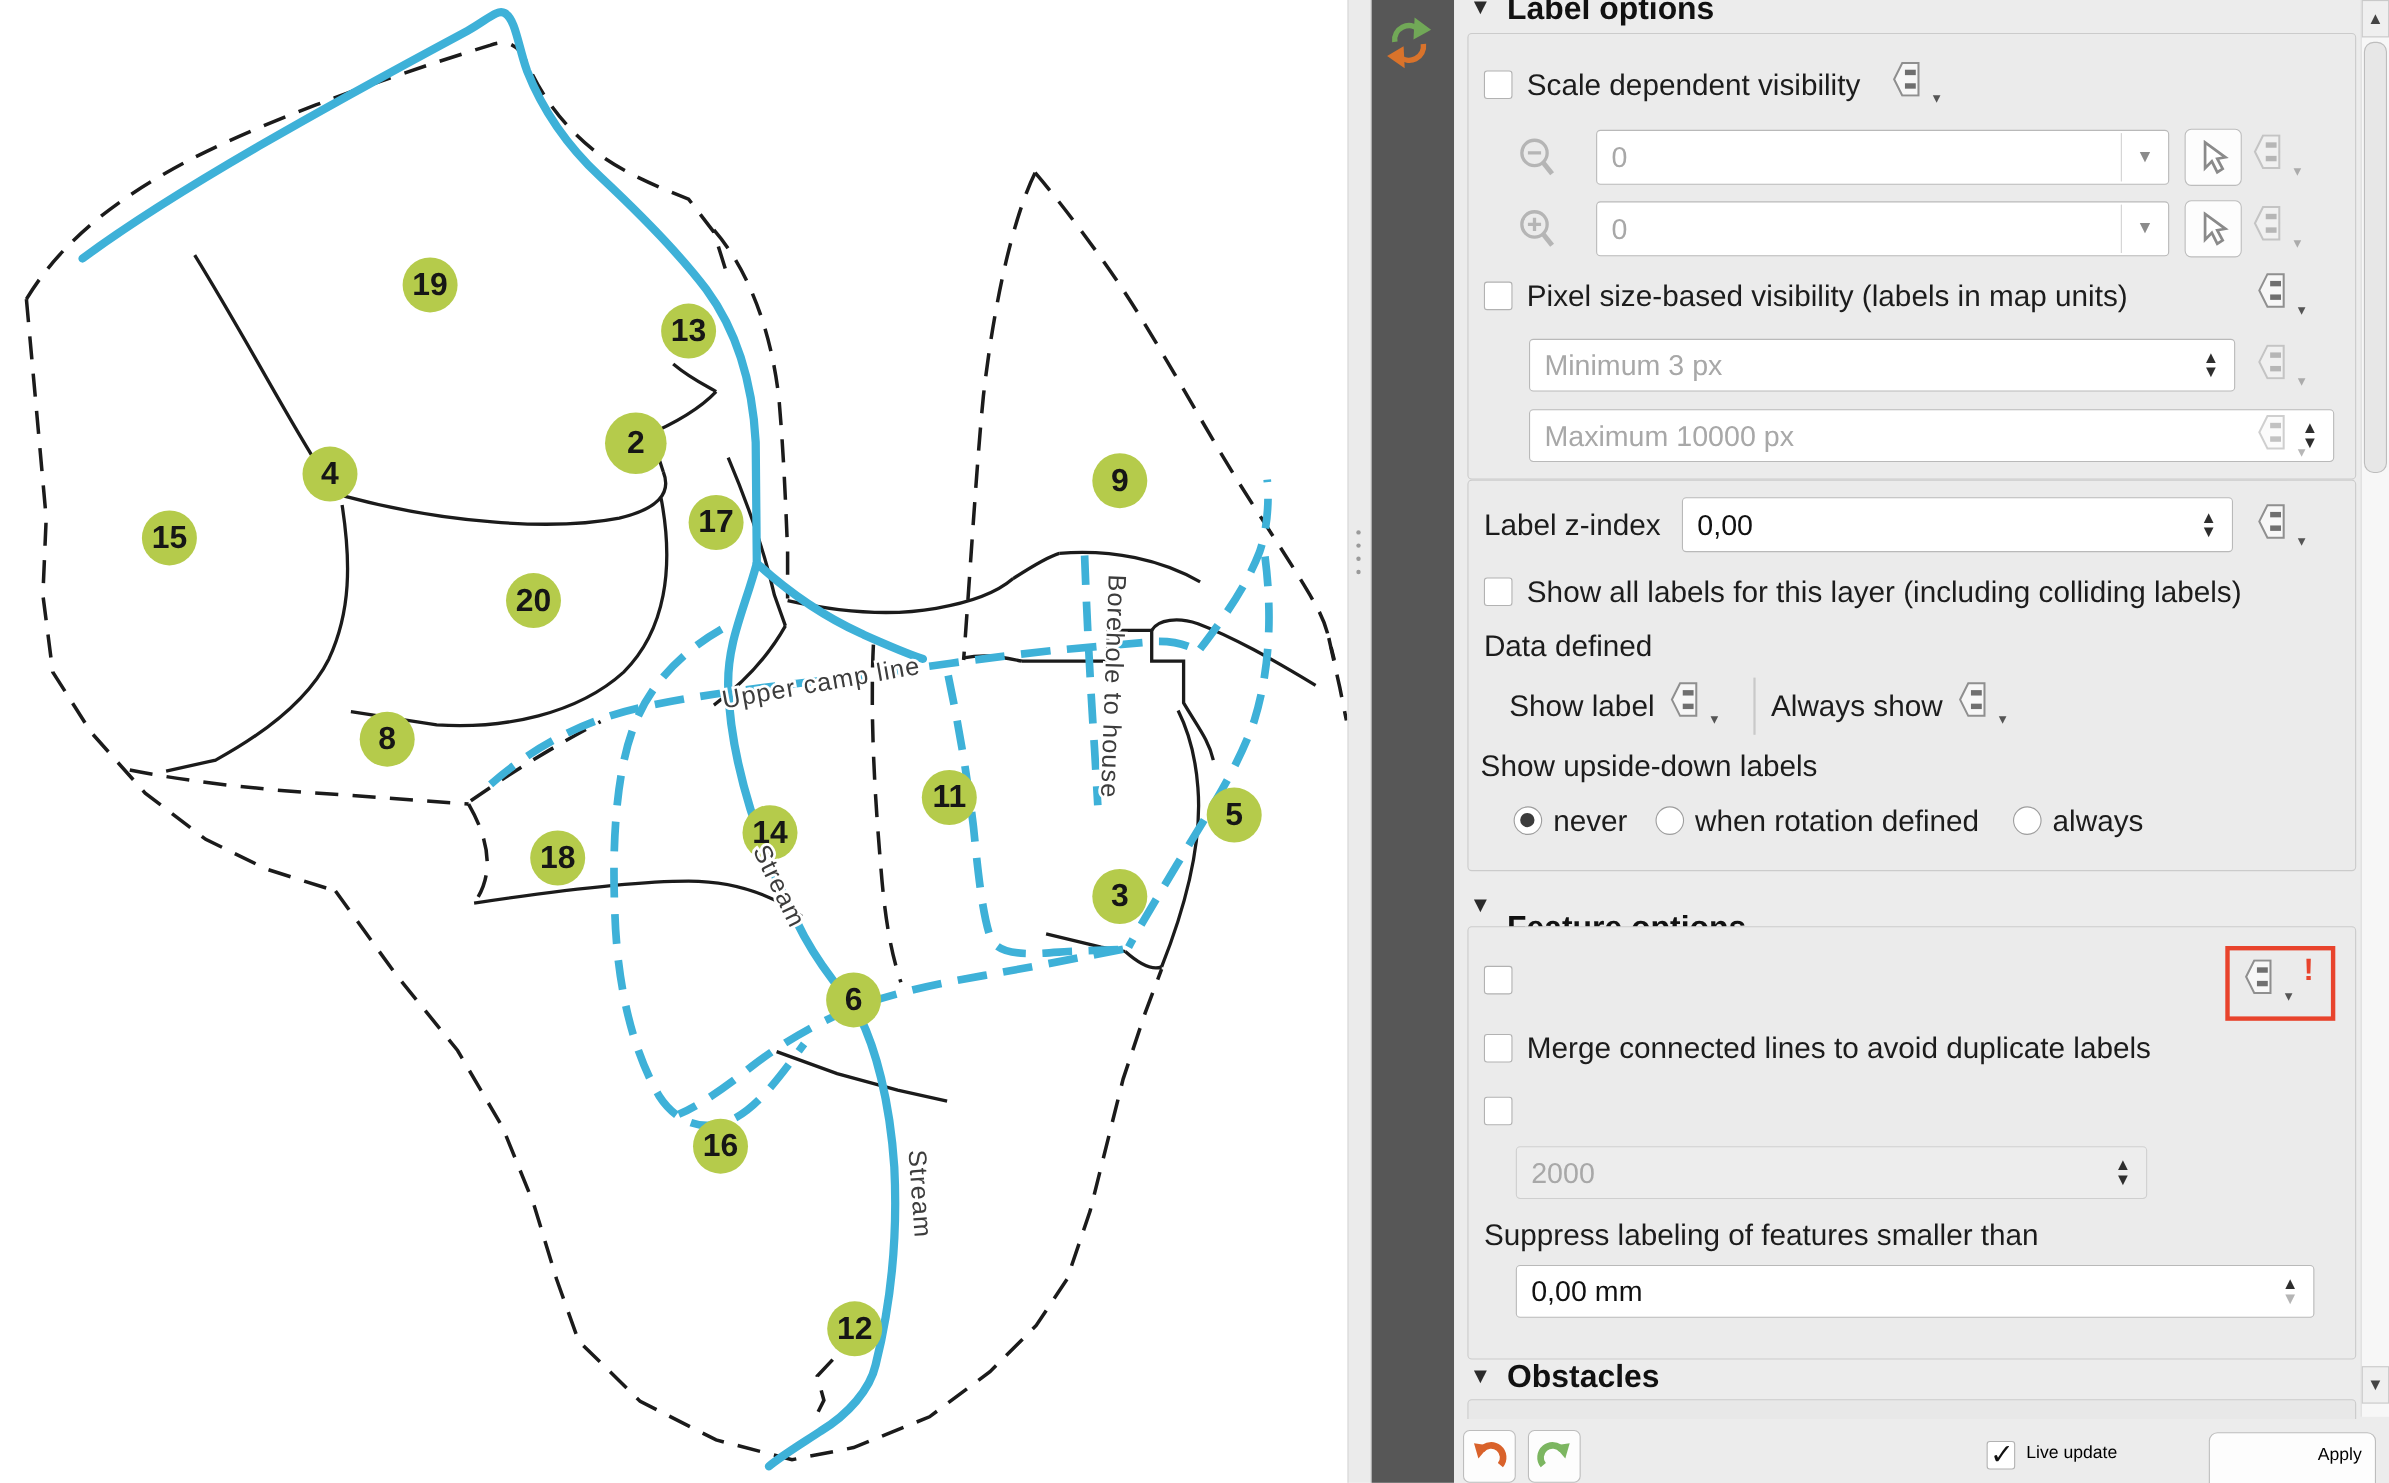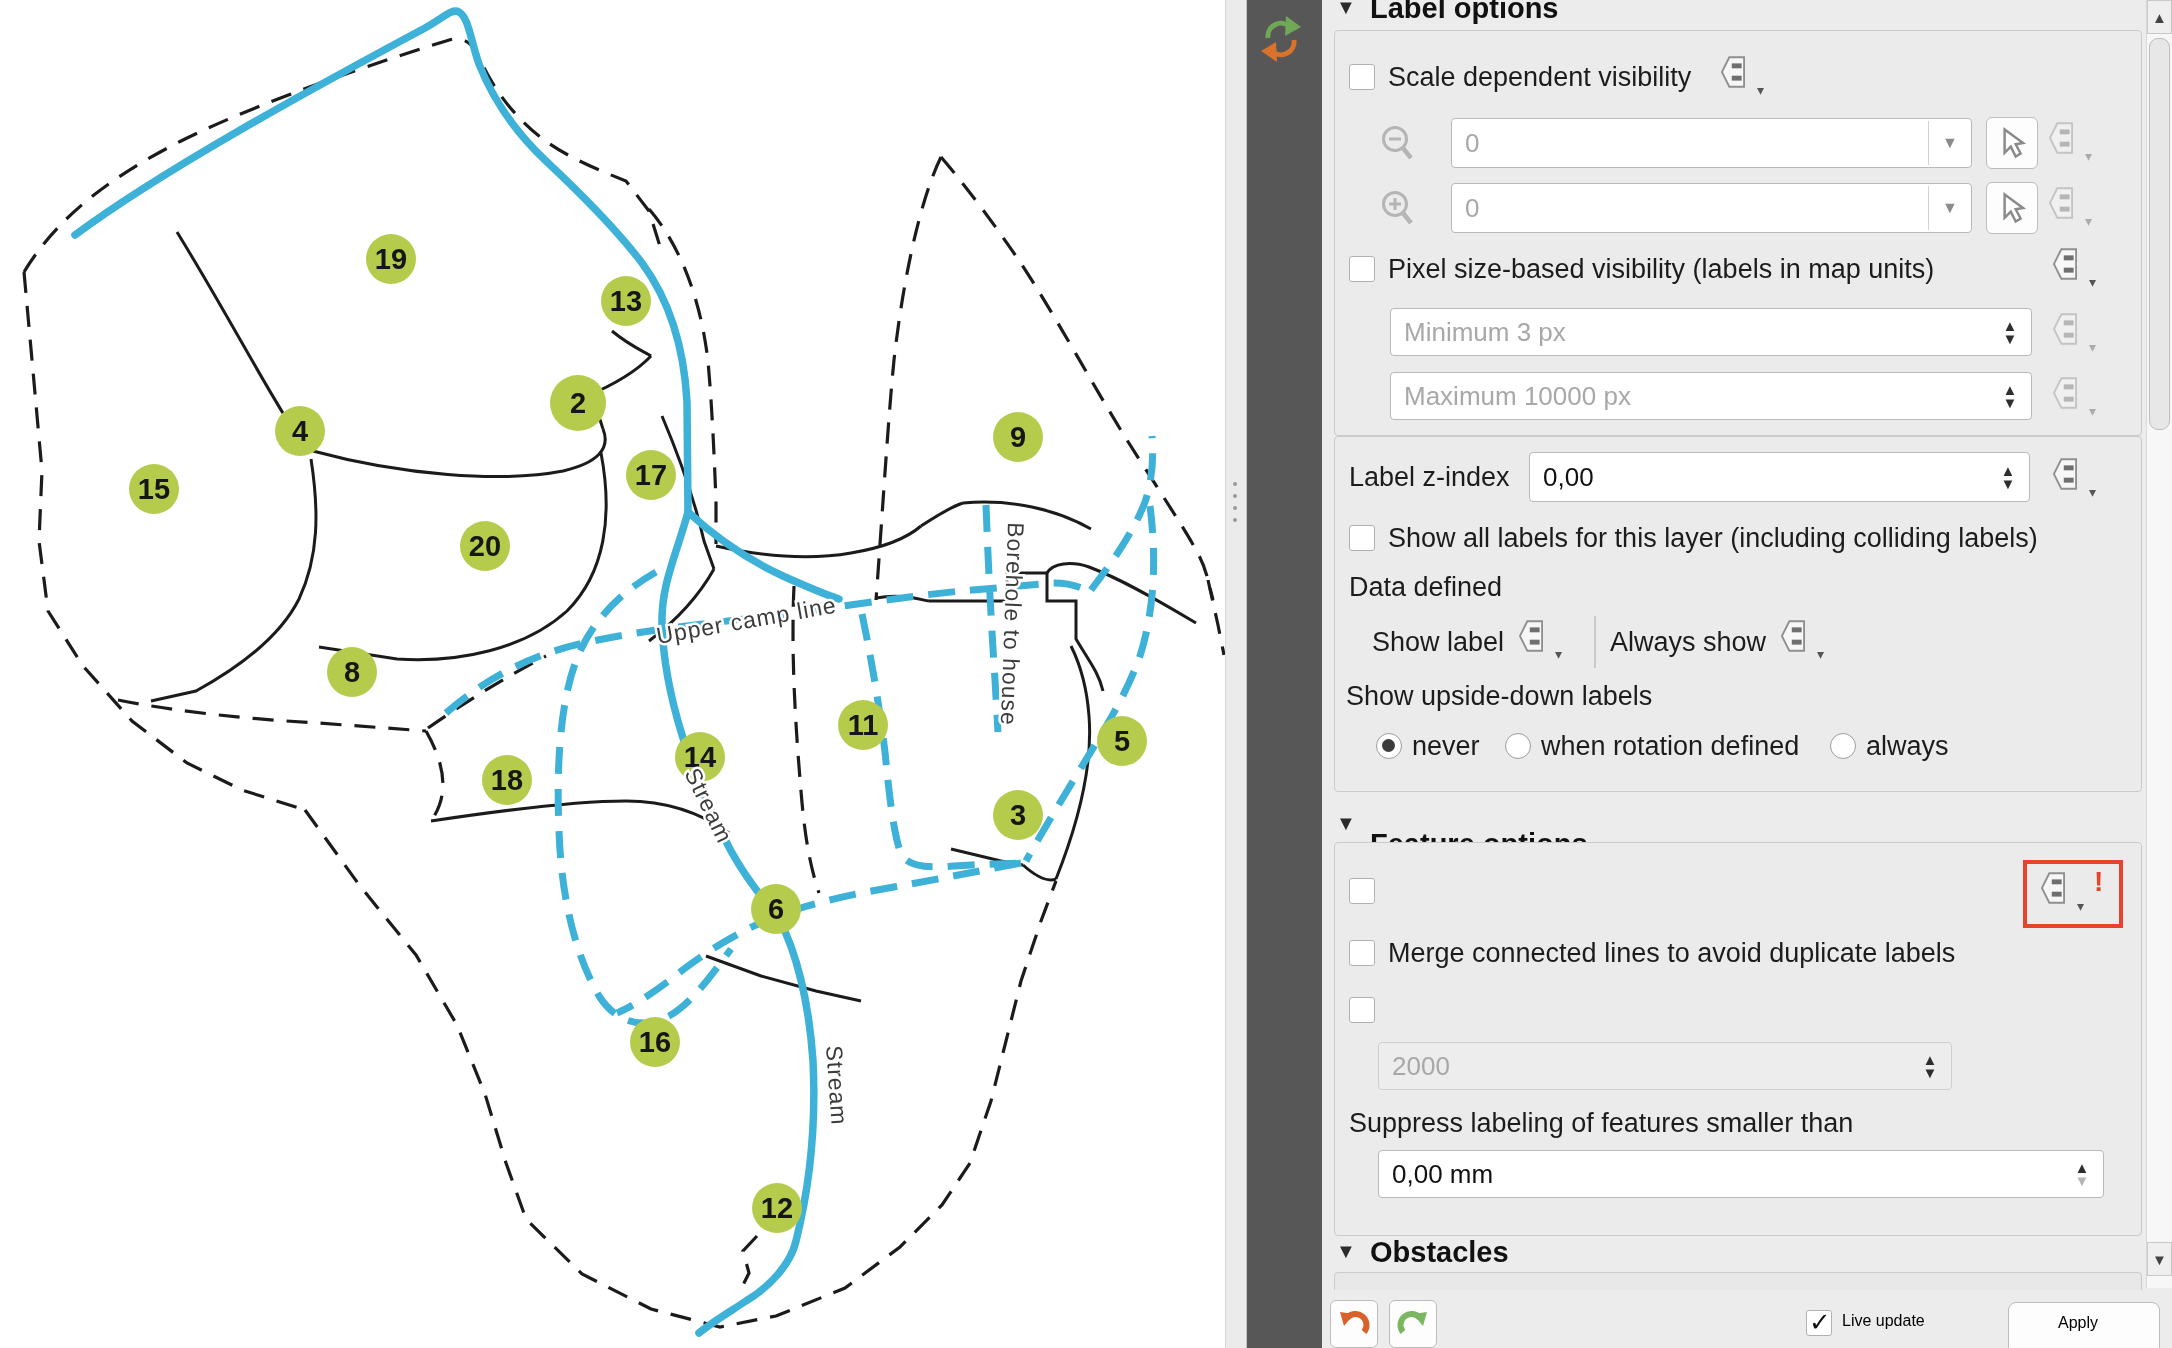--- a/index.html
+++ b/index.html
@@ -257,21 +257,21 @@
     </div>
     <div class="dd faded" style="left:730px;top:313px">
       <svg width="26" height="32" viewBox="0 0 20 26">
           <path d="M7,1 H19 V25 H7 L1,13 Z" fill="#f7f7f7" stroke="#8f8f8f" stroke-width="1.5"></path>
           <rect x="9" y="6" width="8" height="4" fill="#6f6f6f"></rect>
           <rect x="9" y="16" width="8" height="4" fill="#6f6f6f"></rect>
         </svg>
       <span class="caret">▾</span>
     </div>
 
-    <div class="input" style="left:68px;top:372px;width:642px;height:48px">
+    <div class="input" style="left:68px;top:372px;width:732px;height:48px">
       <input readonly="" placeholder="Maximum 10000 px" style="">
       <div class="spin">
         <span>▲</span>
         <span>▼</span>
       </div>
     </div>
     <div class="dd faded" style="left:730px;top:377px">
       <svg width="26" height="32" viewBox="0 0 20 26">
           <path d="M7,1 H19 V25 H7 L1,13 Z" fill="#f7f7f7" stroke="#8f8f8f" stroke-width="1.5"></path>
           <rect x="9" y="6" width="8" height="4" fill="#6f6f6f"></rect>
@@ -398,17 +398,17 @@
       <svg width="36" height="36" viewBox="0 0 36 36" style="position:absolute;left:5px;top:5px">
         <path d="M8,26 A10,10 0 1 1 25,12" fill="none" stroke="#7cb661" stroke-width="6"></path>
         <polygon points="32,6 18,8 28,20" fill="#7cb661"></polygon>
       </svg>
     </div>
     <div class="cb" style="left:484px;top:20px">
       <span class="mark">✓</span>
     </div>
     <span class="lbl" style="left:520px;top:22px">Live update</span>
     <div class="btn" style="left:686px;top:12px;width:152px;height:54px;border-radius:8px">
-      <span style="position:absolute;left:0;right:12px;top:11px;text-align:center">Apply</span>
+      <span style="position:absolute;left:0;right:12px;top:11px;text-align:right">Apply</span>
     </div>
   </div>
 
 </div>
 
 </body></html>

